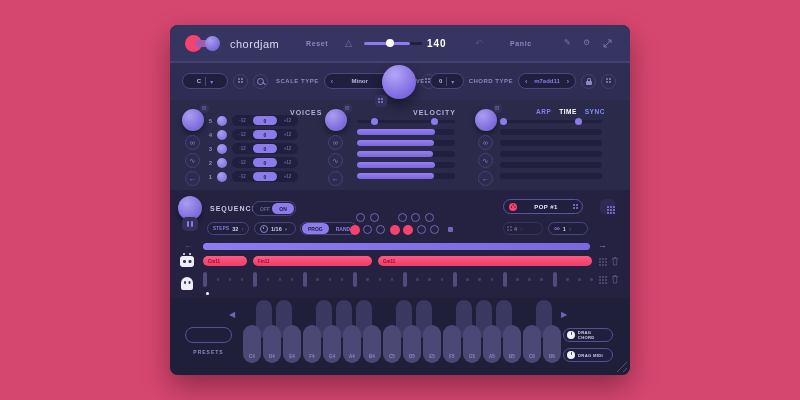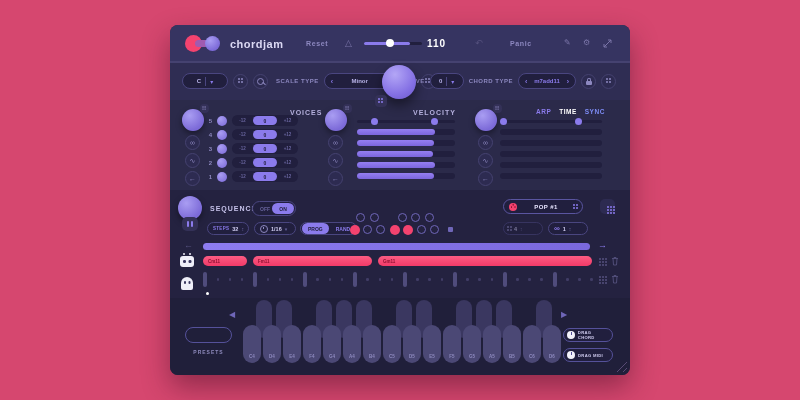--- a/index.html
+++ b/index.html
@@ -9,21 +9,21 @@
   .win{position:absolute;left:170px;top:25px;width:460px;height:350px;background:#2b2a4a;
        border-radius:8px;box-shadow:0 12px 28px rgba(60,8,30,.45);}
   
   .hdr{position:absolute;left:0;top:0;width:460px;height:38px;background:#363461;
        border-radius:8px 8px 0 0;border-bottom:2px solid #454270;box-sizing:border-box;}
   .logo{left:15px;top:9px;width:38px;height:19px;}
   .logo .lp{position:absolute;left:0;top:1px;width:17px;height:17px;border-radius:50%;background:#f4436f;}
   .logo .lbar{position:absolute;left:10px;top:6px;width:14px;height:7px;background:#a05bb0;border-radius:4px;}
   .logo .lq{position:absolute;left:20px;top:2px;width:15px;height:15px;border-radius:50%;
             background:radial-gradient(circle at 35% 30%,#a99df2,#7c6ad8 70%);}
-  .appname{left:60px;top:13px;font-size:11px;color:#dcd9f4;letter-spacing:.5px;font-weight:bold;}
+  .appname{left:60px;top:13px;font-size:11px;color:#dcd9f4;letter-spacing:.5px;}
   .htext{font-size:7px;font-weight:bold;letter-spacing:.6px;color:#8d88c0;}
   .bpm{left:257px;top:13px;font-size:10px;font-weight:bold;color:#fff;letter-spacing:1px;}
   .hicon{font-size:9px;color:#7a74a8;}
   .hsl{left:194px;top:17px;width:58px;height:3px;border-radius:2px;background:#211f3e;}
   .hsl .fill{position:absolute;left:0;top:0;height:3px;border-radius:2px;background:#8b7bec;}
   .hsl .hnd{position:absolute;top:-3px;width:8px;height:8px;border-radius:50%;background:#fff;margin-left:-4px;}
   
   .row2{position:absolute;left:0;top:38px;width:460px;height:37px;background:#2f2d53;}
   .flexrow{display:flex;align-items:center;gap:5px;}
   .lbl{font-size:6px;font-weight:bold;letter-spacing:.5px;color:#8d88c0;text-transform:uppercase;}
@@ -153,21 +153,21 @@
       <div class="lbar"></div>
       <div class="lq"></div>
     </div>
     <div class="ab appname">chordjam</div>
     <div class="ab htext" style="left:136px;top:15px;">Reset</div>
     <div class="ab hicon" style="left:175px;top:13px;">△</div>
     <div class="ab hsl">
       <div class="fill" style="width: 79%;"></div>
       <div class="hnd" style="left:45%;"></div>
     </div>
-    <div class="ab bpm">110</div>
+    <div class="ab bpm">140</div>
     <div class="ab hicon" style="left:305px;top:13px;color:#55517e;">↶</div>
     <div class="ab htext" style="left:340px;top:15px;">Panic</div>
     <div class="ab hicon" style="left:394px;top:13px;font-size:8px;">✎</div>
     <div class="ab hicon" style="left:413px;top:13px;font-size:8px;">⚙</div>
     <svg class="ab" style="left:433px;top:14px;" width="9" height="9" viewBox="0 0 9 9">
       <path d="M1 8L8 1M1 5v3h3M8 4V1H5" stroke="#7a74a8" stroke-width="1" fill="none"></path>
     </svg>
   </div>
 
   <div class="row2">

